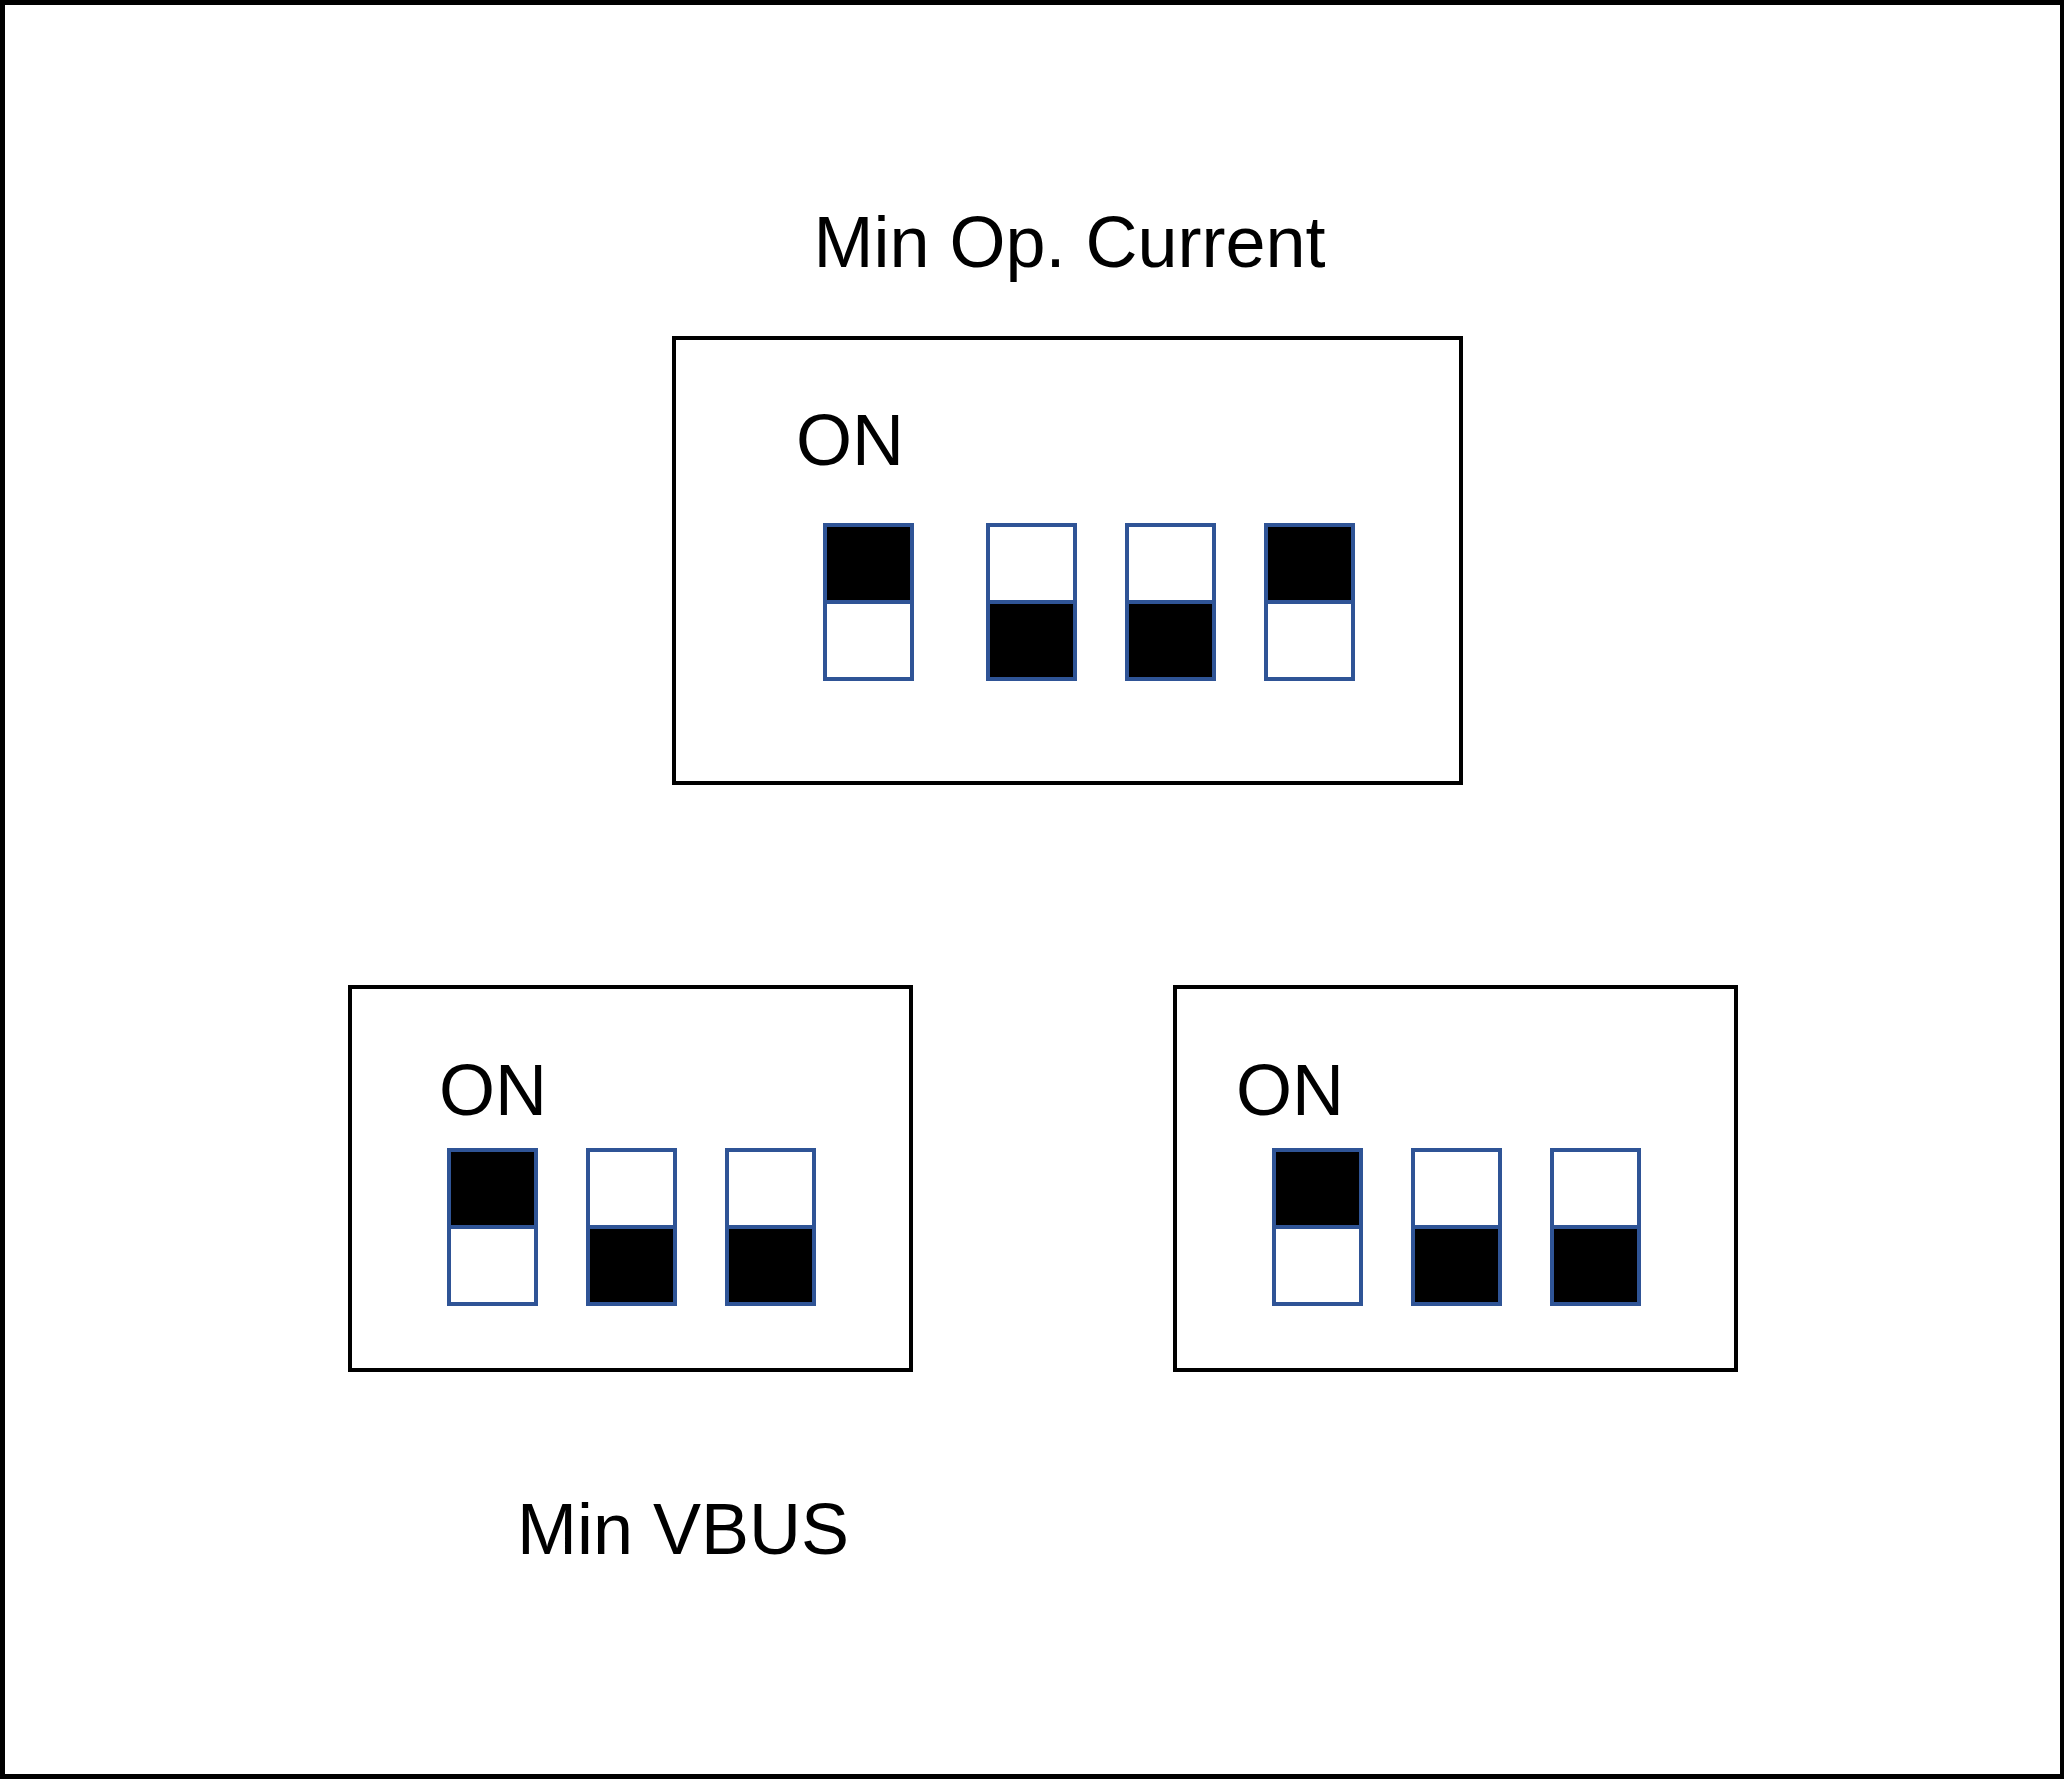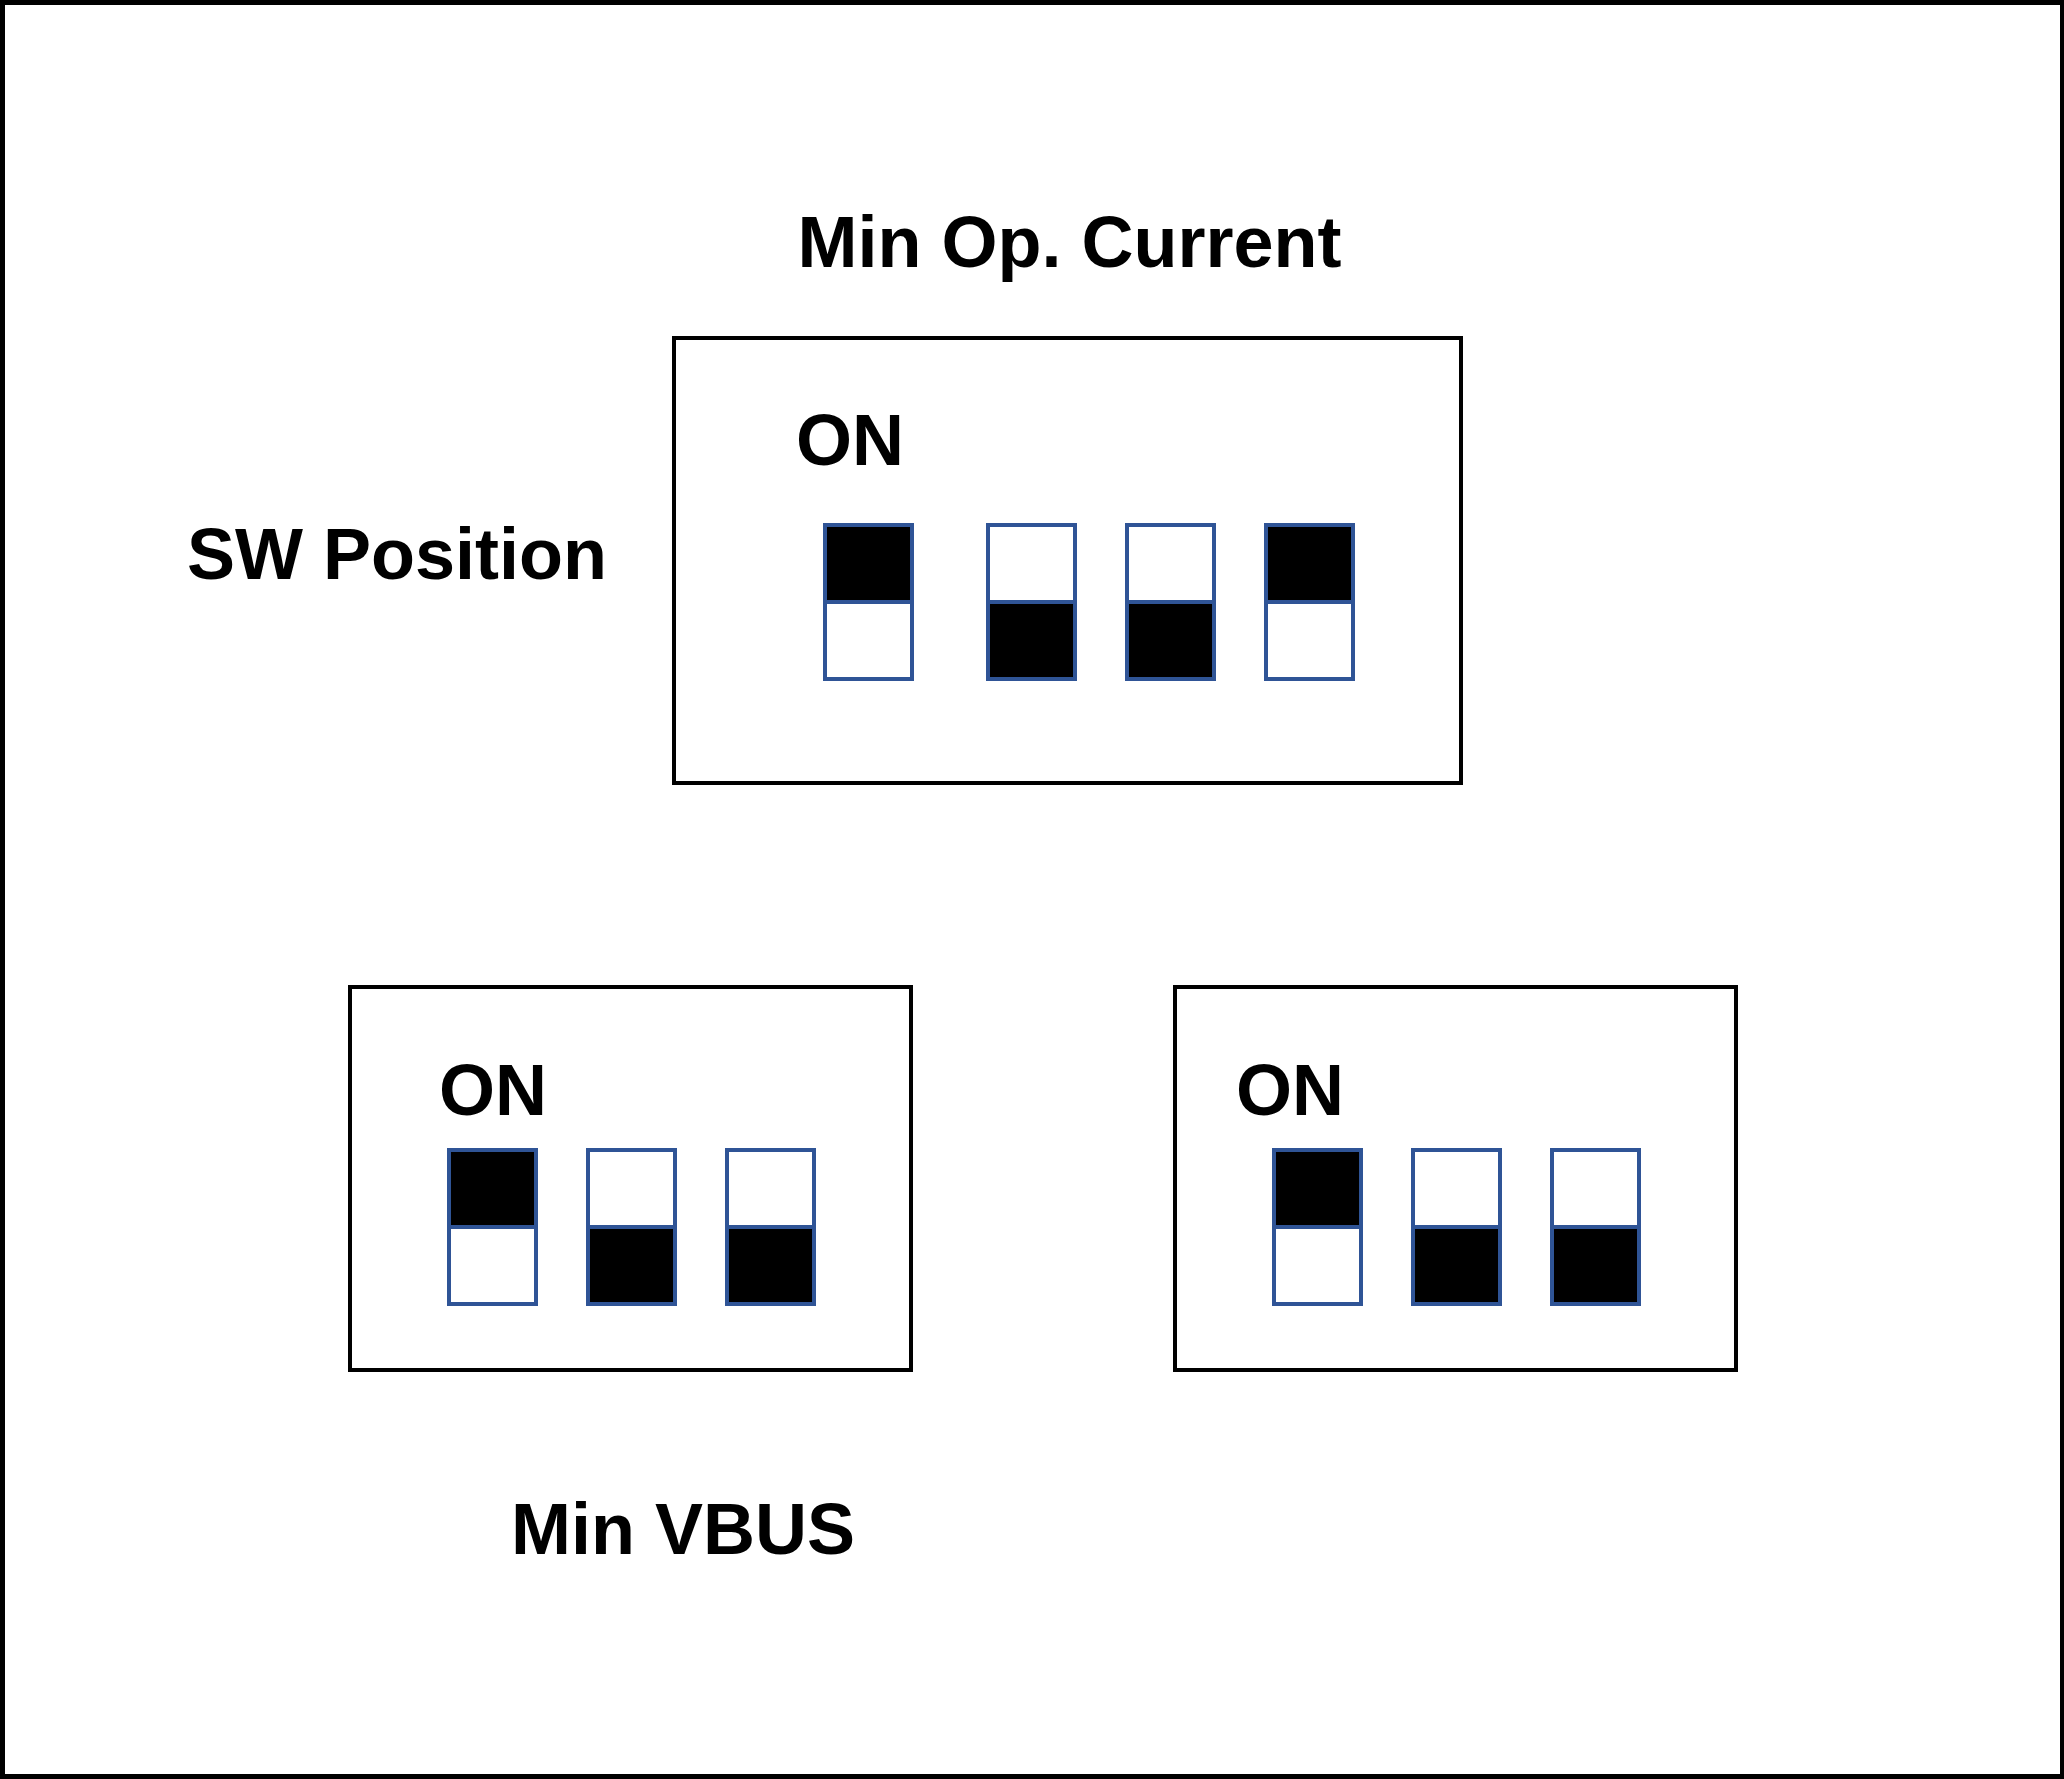--- a/index.html
+++ b/index.html
@@ -8,21 +8,20 @@
     background: #ffffff;
   }
   .canvas {
     position: relative;
     width: 2065px;
     height: 1779px;
     background: var(--panel_bg, #ffffff);
     font-family: "Liberation Sans", sans-serif;
     color: var(--ink, #000000);
     overflow: hidden;
-    font-weight: bold;
   }
   .outer-frame {
     position: absolute;
     inset: 0;
     border: 5.7px solid var(--ink, #000000);
     box-sizing: border-box;
   }
   .label {
     position: absolute;
     font-size: 72px;
@@ -82,21 +81,20 @@
 </style>
 </head>
 <body>
 
 <div class="canvas" style="--ink: #000000; --panel_bg: #ffffff; --switch_border: #2f5496; --switch_on_fill: #000000;">
 
   <div class="outer-frame"></div>
 
   <div class="label centered title-min-op">Min Op. Current</div>
 
-  <div class="label centered sw-position">SW Position</div>
 
   <div class="panel panel-min-op">
     <div class="on-label">ON</div>
     <div class="switch-row">
         <div class="dip-switch">
           <div class="dip-cell top filled"></div>
           <div class="dip-cell bottom"></div>
         </div>
         <div class="dip-switch">
           <div class="dip-cell top"></div>

